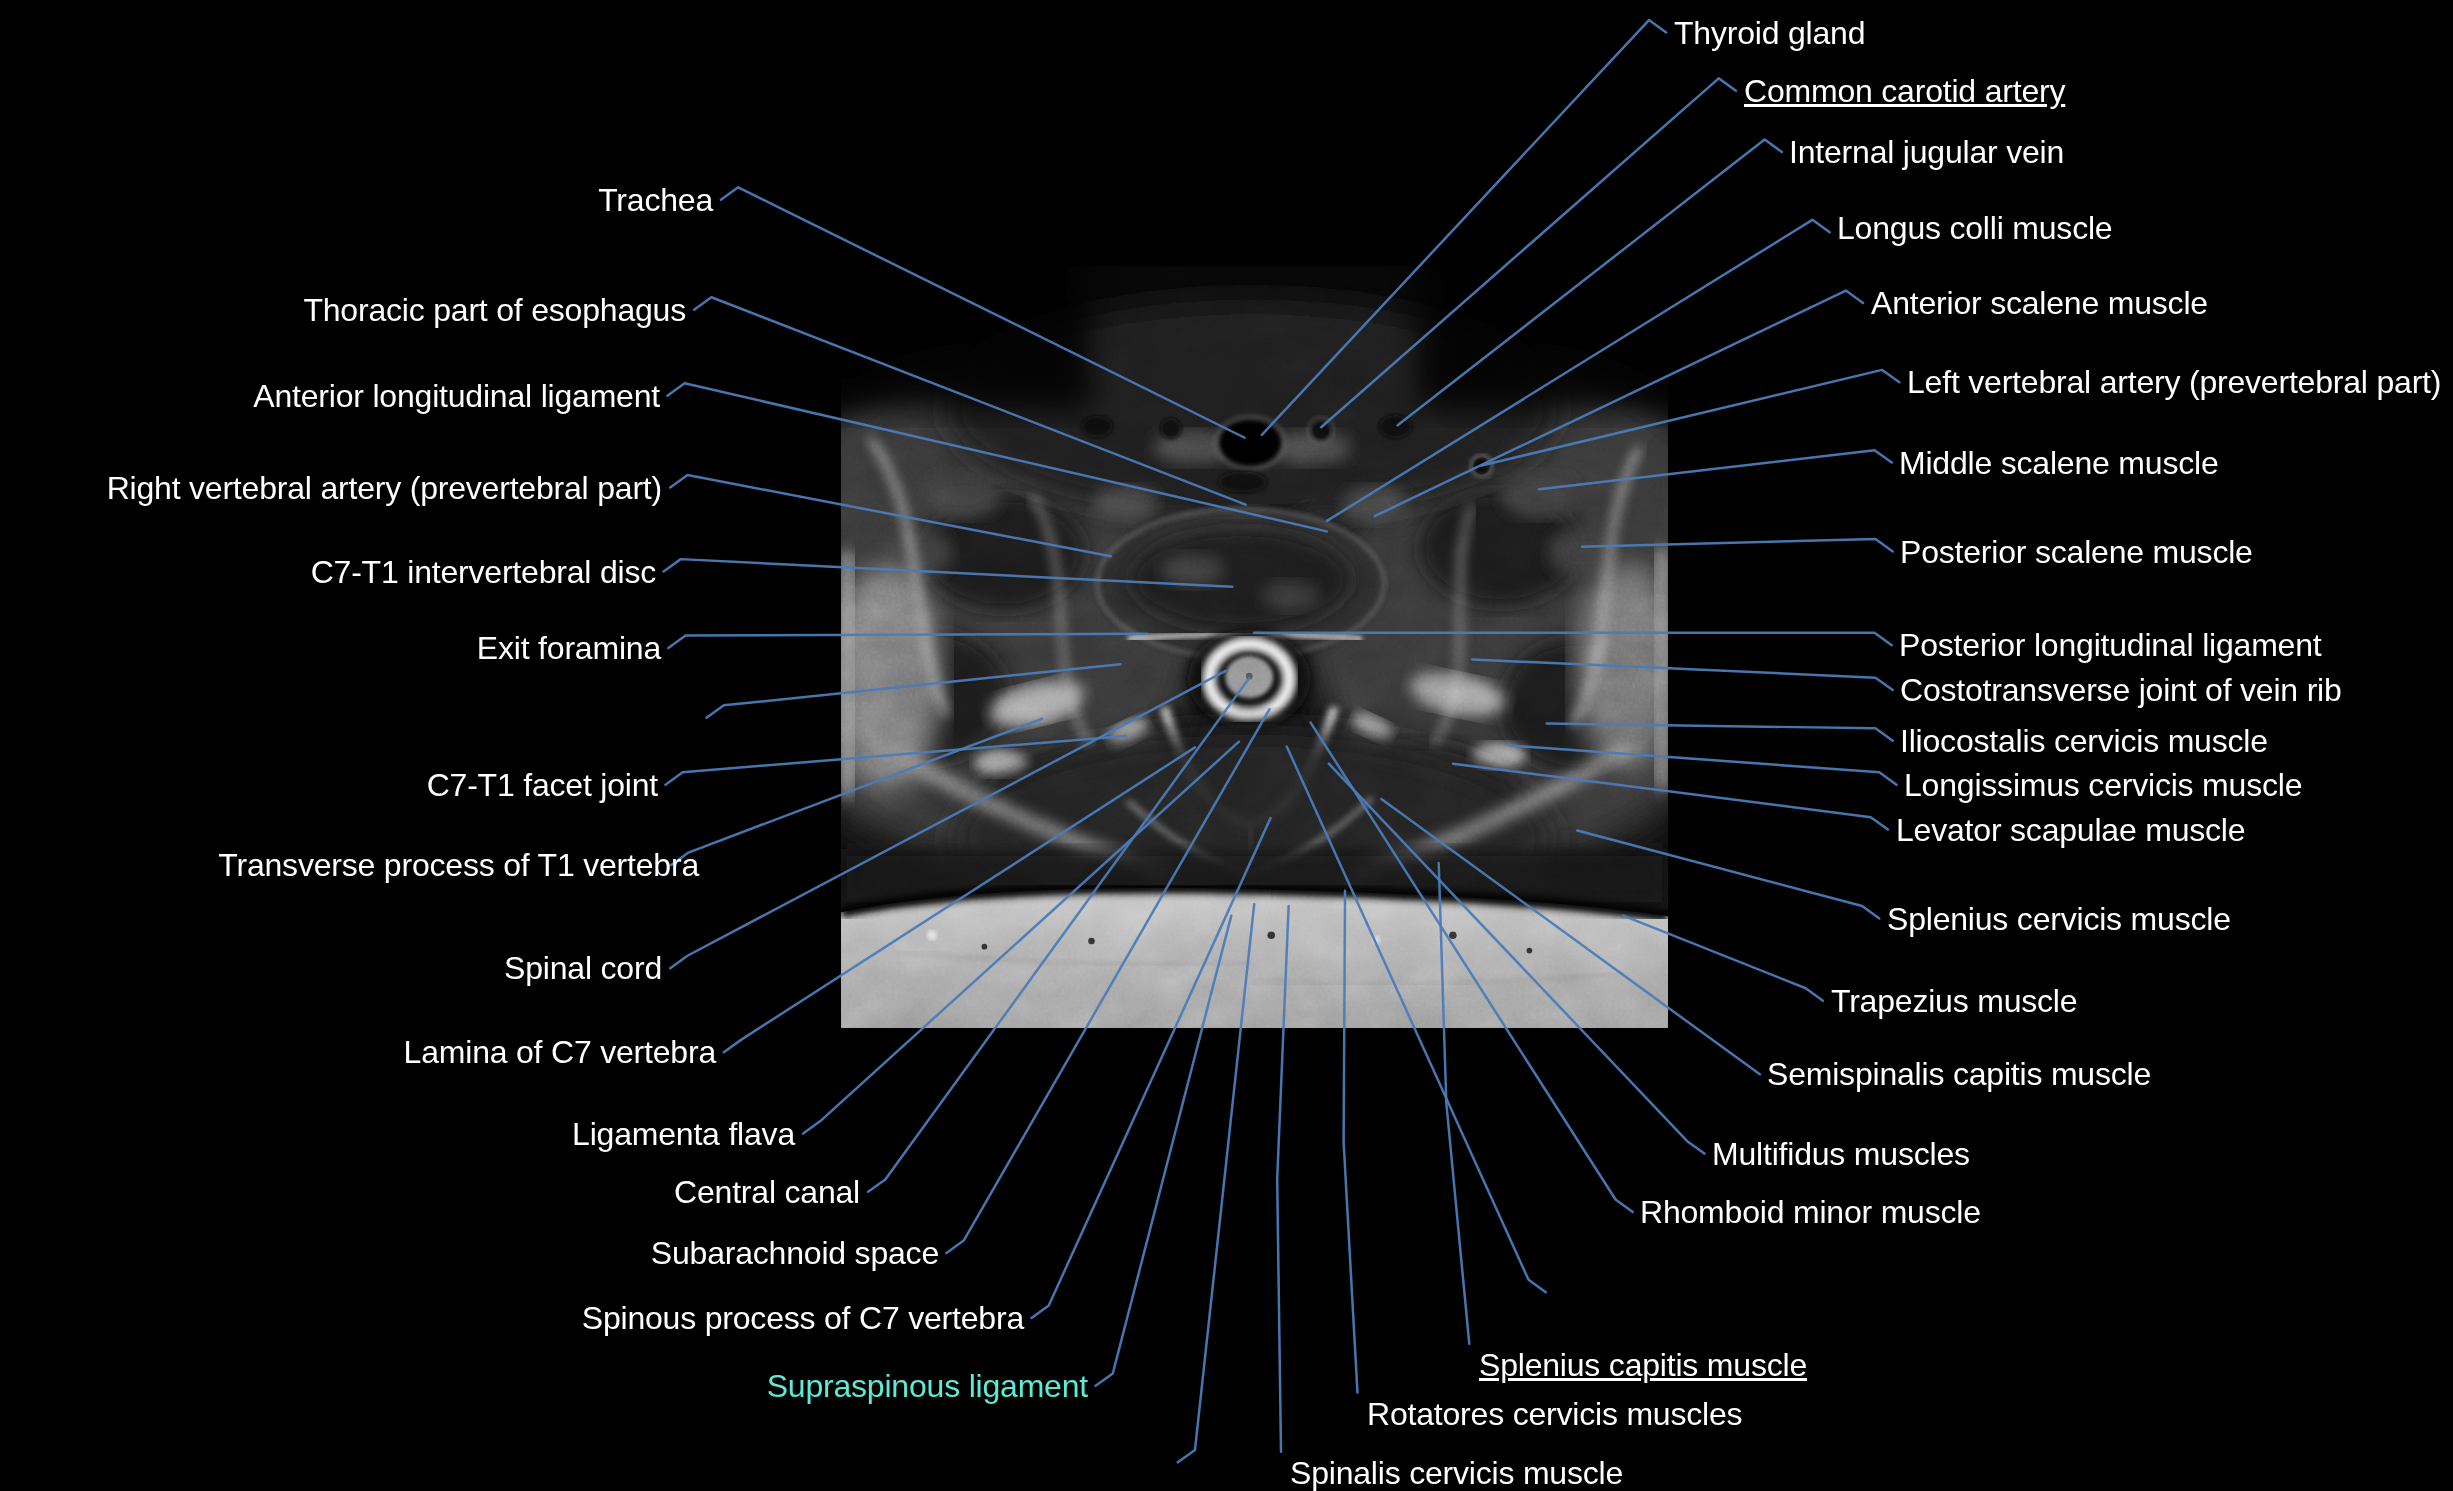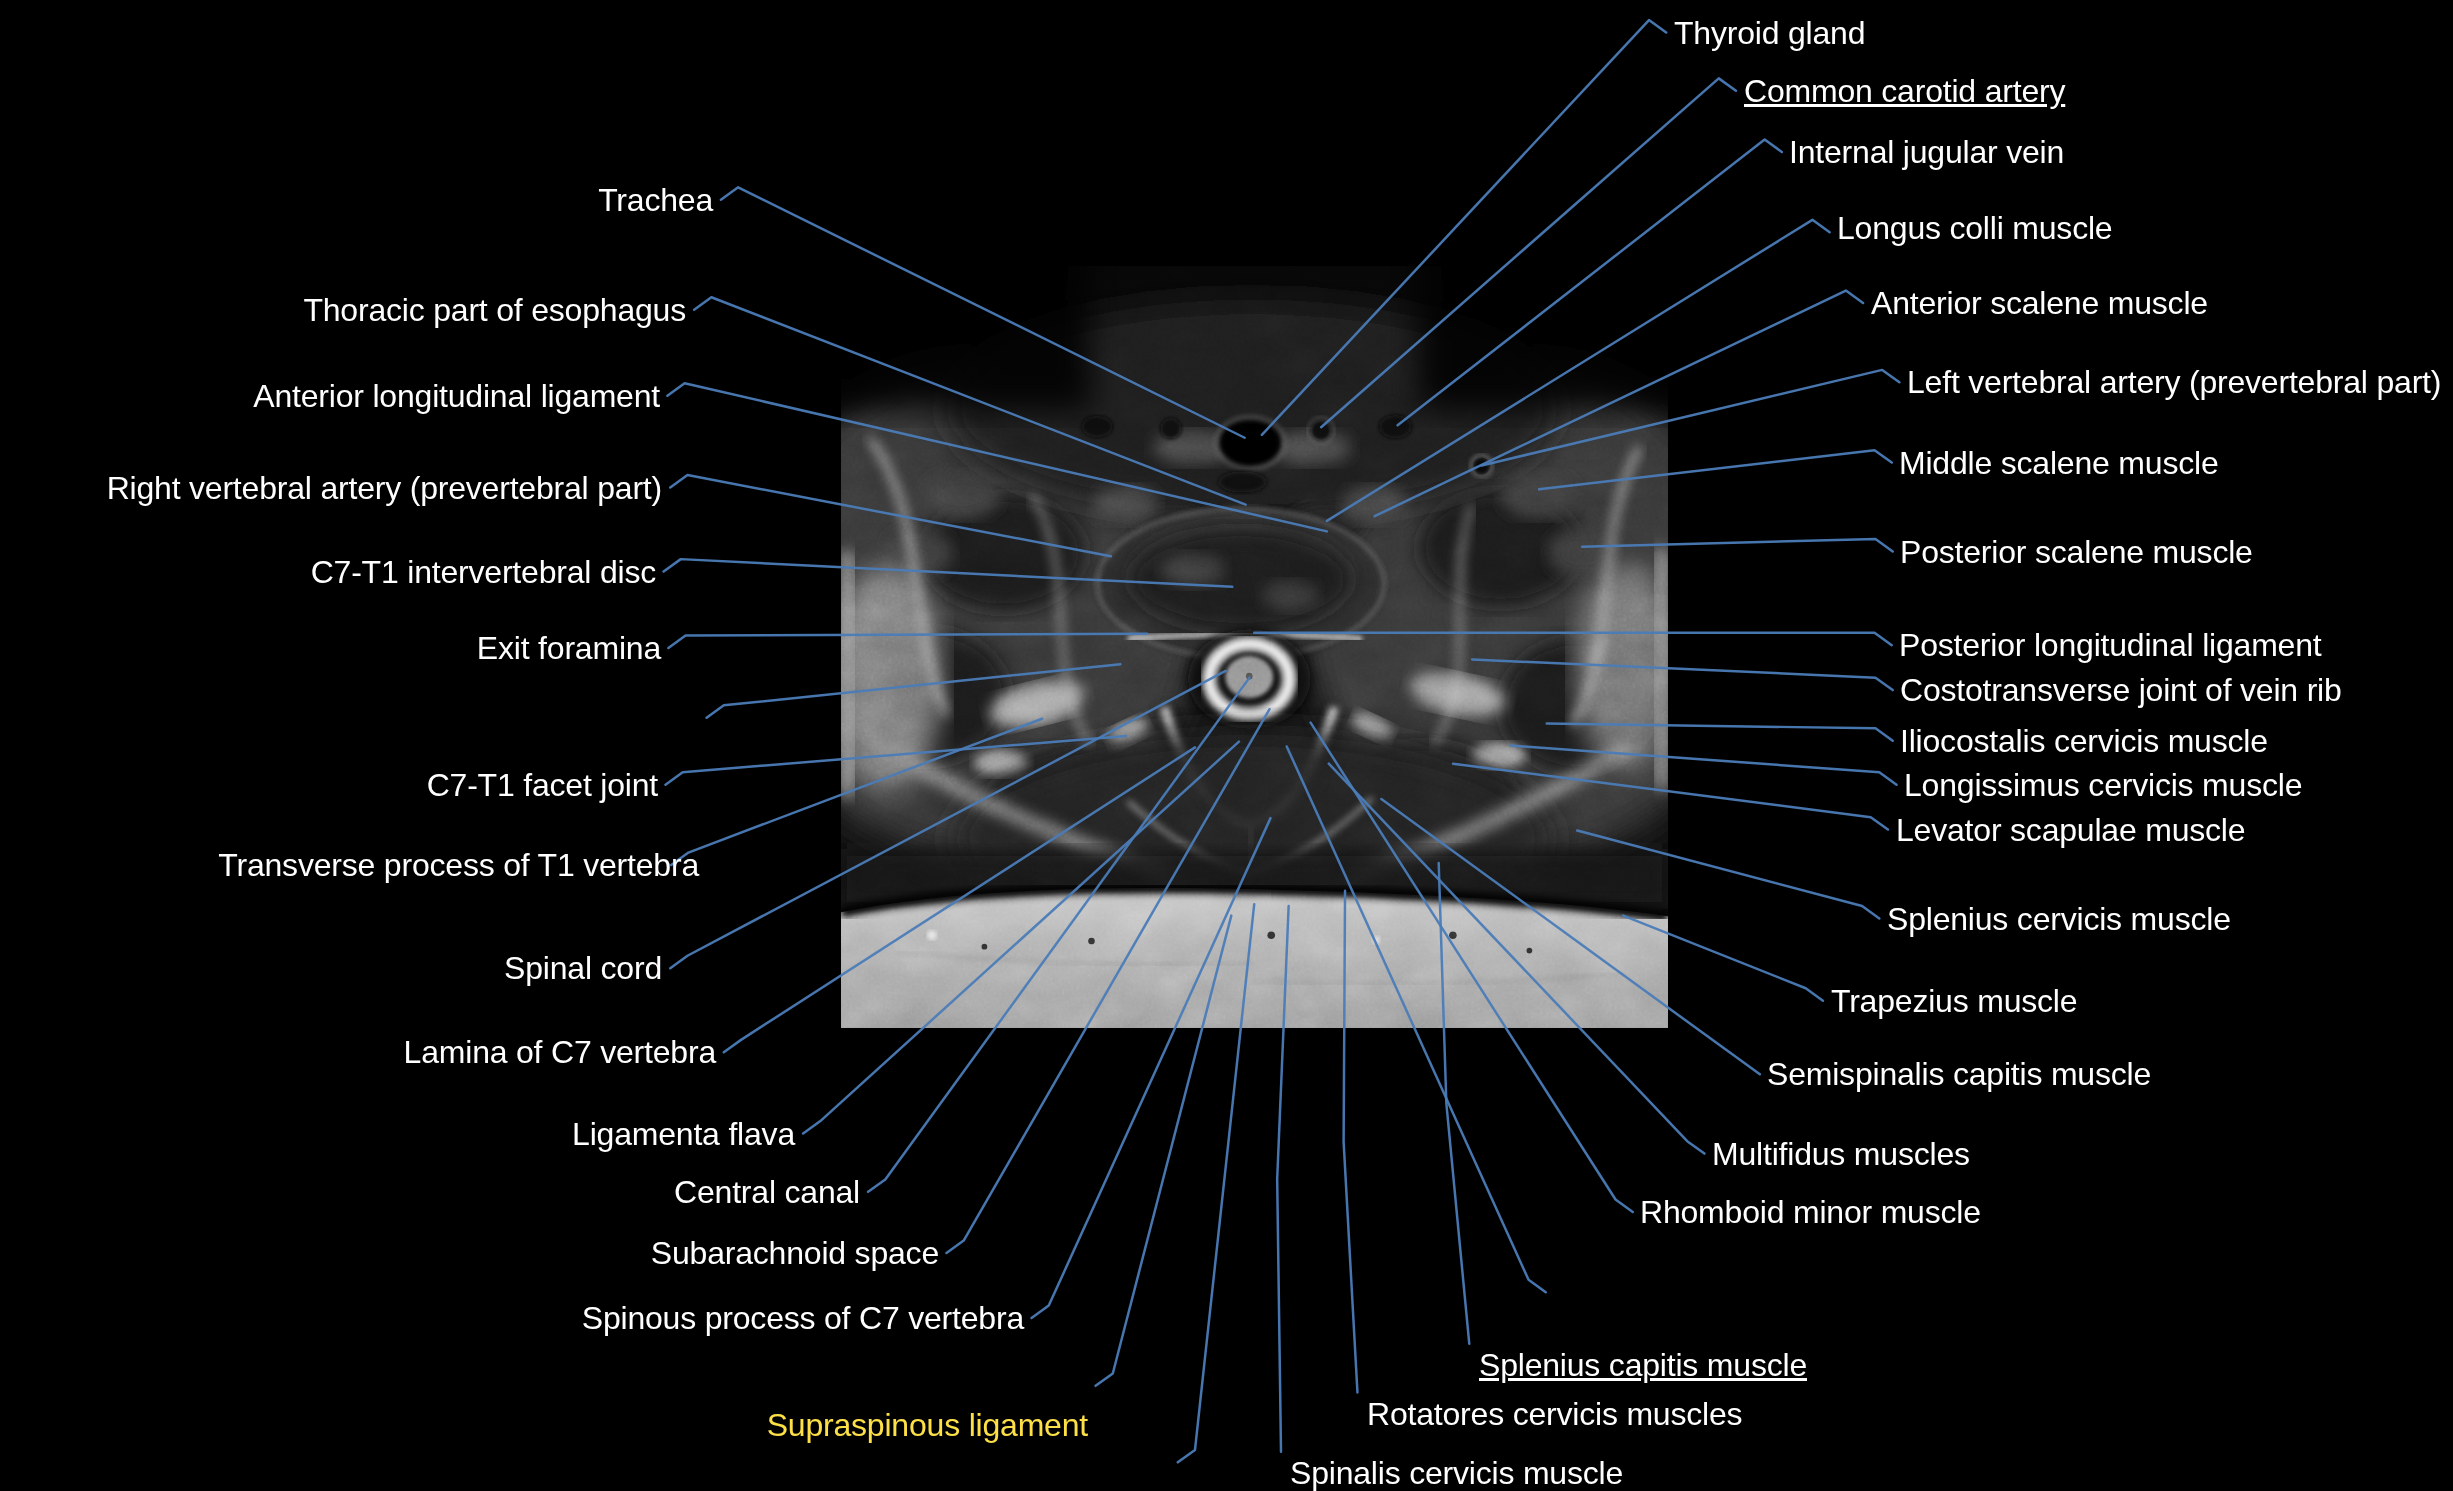--- a/index.html
+++ b/index.html
@@ -251,21 +251,21 @@
     <div class="label side-left" style="left: 656px; top: 572px; color: rgb(255, 255, 255); font-size: 32px;">C7-T1 intervertebral disc</div>
     <div class="label side-left" style="left: 661px; top: 648px; color: rgb(255, 255, 255); font-size: 32px;">Exit foramina</div>
     <div class="label side-left" style="left: 658px; top: 785px; color: rgb(255, 255, 255); font-size: 32px;">C7-T1 facet joint</div>
     <div class="label side-left" style="left: 663px; top: 865px; color: rgb(255, 255, 255); font-size: 32px; margin-left: 36px;">Transverse process of T1 vertebra</div>
     <div class="label side-left" style="left: 662px; top: 968px; color: rgb(255, 255, 255); font-size: 32px;">Spinal cord</div>
     <div class="label side-left" style="left: 716px; top: 1052px; color: rgb(255, 255, 255); font-size: 32px;">Lamina of C7 vertebra</div>
     <div class="label side-left" style="left: 795px; top: 1134px; color: rgb(255, 255, 255); font-size: 32px;">Ligamenta flava</div>
     <div class="label side-left" style="left: 860px; top: 1192px; color: rgb(255, 255, 255); font-size: 32px;">Central canal</div>
     <div class="label side-left" style="left: 939px; top: 1253px; color: rgb(255, 255, 255); font-size: 32px;">Subarachnoid space</div>
     <div class="label side-left" style="left: 1024px; top: 1318px; color: rgb(255, 255, 255); font-size: 32px;">Spinous process of C7 vertebra</div>
-    <div class="label side-left" style="left: 1088px; top: 1386px; color: #fde047; font-size: 32px; margin-top: 39px;">Supraspinous ligament</div>
+    <div class="label side-left" style="left: 1088px; top: 1386px; color: #5eead4; font-size: 32px;">Supraspinous ligament</div>
     <div class="label side-right" style="left: 1674px; top: 32.5px; color: rgb(255, 255, 255); font-size: 32px;">Thyroid gland</div>
     <div class="label side-right" style="left: 1744px; top: 91px; color: rgb(255, 255, 255); font-size: 32px; text-decoration: underline;">Common carotid artery</div>
     <div class="label side-right" style="left: 1789px; top: 152px; color: rgb(255, 255, 255); font-size: 32px;">Internal jugular vein</div>
     <div class="label side-right" style="left: 1837px; top: 228px; color: rgb(255, 255, 255); font-size: 32px;">Longus colli muscle</div>
     <div class="label side-right" style="left: 1871px; top: 303px; color: rgb(255, 255, 255); font-size: 32px;">Anterior scalene muscle</div>
     <div class="label side-right" style="left: 1907px; top: 382px; color: rgb(255, 255, 255); font-size: 32px;">Left vertebral artery (prevertebral part)</div>
     <div class="label side-right" style="left: 1899px; top: 463px; color: rgb(255, 255, 255); font-size: 32px;">Middle scalene muscle</div>
     <div class="label side-right" style="left: 1900px; top: 552px; color: rgb(255, 255, 255); font-size: 32px;">Posterior scalene muscle</div>
     <div class="label side-right" style="left: 1899px; top: 645px; color: rgb(255, 255, 255); font-size: 32px;">Posterior longitudinal ligament</div>
     <div class="label side-right" style="left: 1900px; top: 690px; color: rgb(255, 255, 255); font-size: 32px;">Costotransverse joint of vein rib</div>

